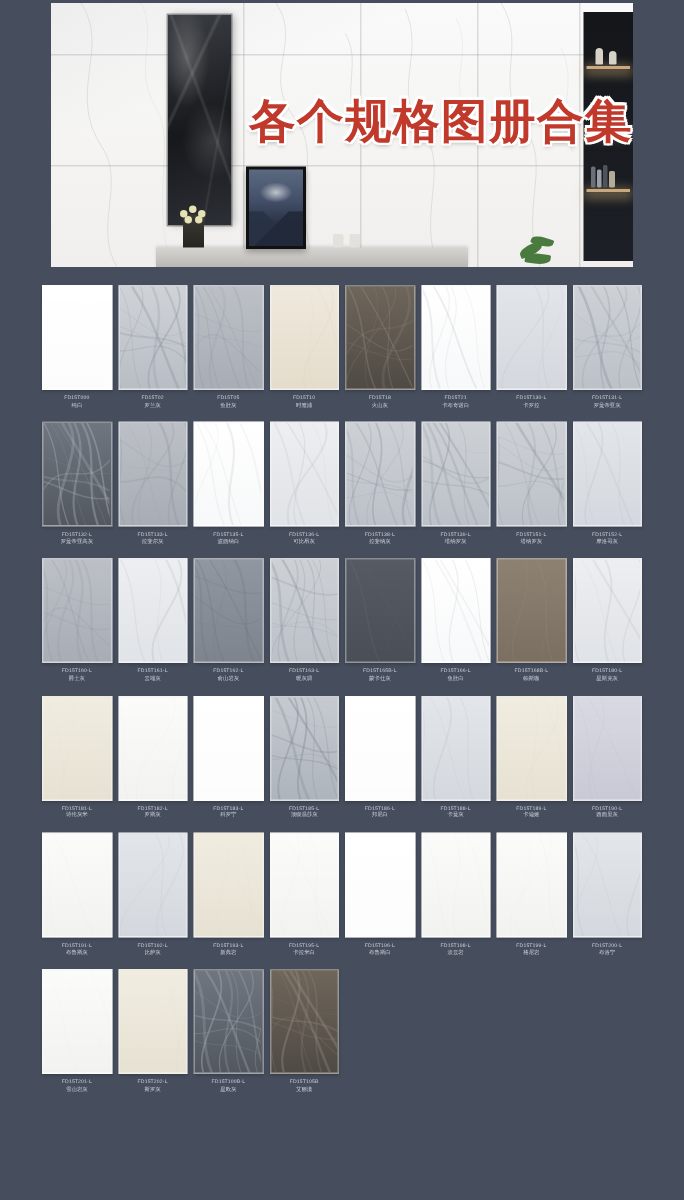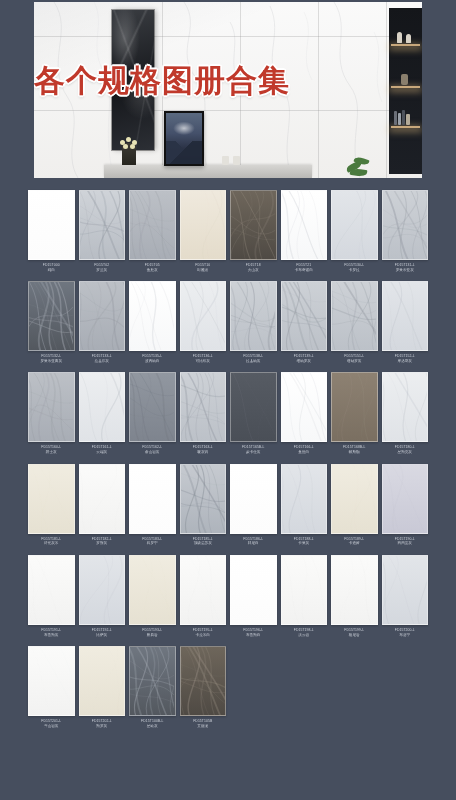--- a/index.html
+++ b/index.html
@@ -84,31 +84,32 @@
       linear-gradient(-135deg,transparent 45%,#2a3346 46%);
     opacity:.95;
   }
   
   .vase{position:absolute;background:linear-gradient(#3c3a34,#26251f);}
   .flower{position:absolute;width:5px;height:5px;border-radius:50%;background:#e6e2b4;}
   .pot{position:absolute;background:#e3e1db;border-radius:1px 1px 2px 2px;}
   .leaf{position:absolute;background:#4a7a3e;border-radius:60% 10% 60% 10%;}
 
   .hero-title{
-    position:absolute;left:0;right:0;top:58px;text-align:left;
+    position:absolute;left:0;right:0;top:58px;text-align:right;
     font-family:"Liberation Serif","DejaVu Serif",serif;
     font-weight:bold;font-size:31px;letter-spacing:1px;
     color:#c0392b;
     text-shadow:
       -1.4px -1.4px 0 #fff, 1.4px -1.4px 0 #fff,
       -1.4px  1.4px 0 #fff, 1.4px  1.4px 0 #fff,
        0 -1.6px 0 #fff, 0 1.6px 0 #fff,
       -1.6px 0 0 #fff, 1.6px 0 0 #fff,
        0 2px 3px rgba(0,0,0,.25);
     white-space:nowrap;
+    padding-left:37px;
   }
 
   
   .grid{
     position:absolute;left:28px;top:190px;width:400px;
     display:grid;grid-template-columns:repeat(8,1fr);
     column-gap:4px;row-gap:0;
   }
   .cell{width:100%;}
   .swatch{

